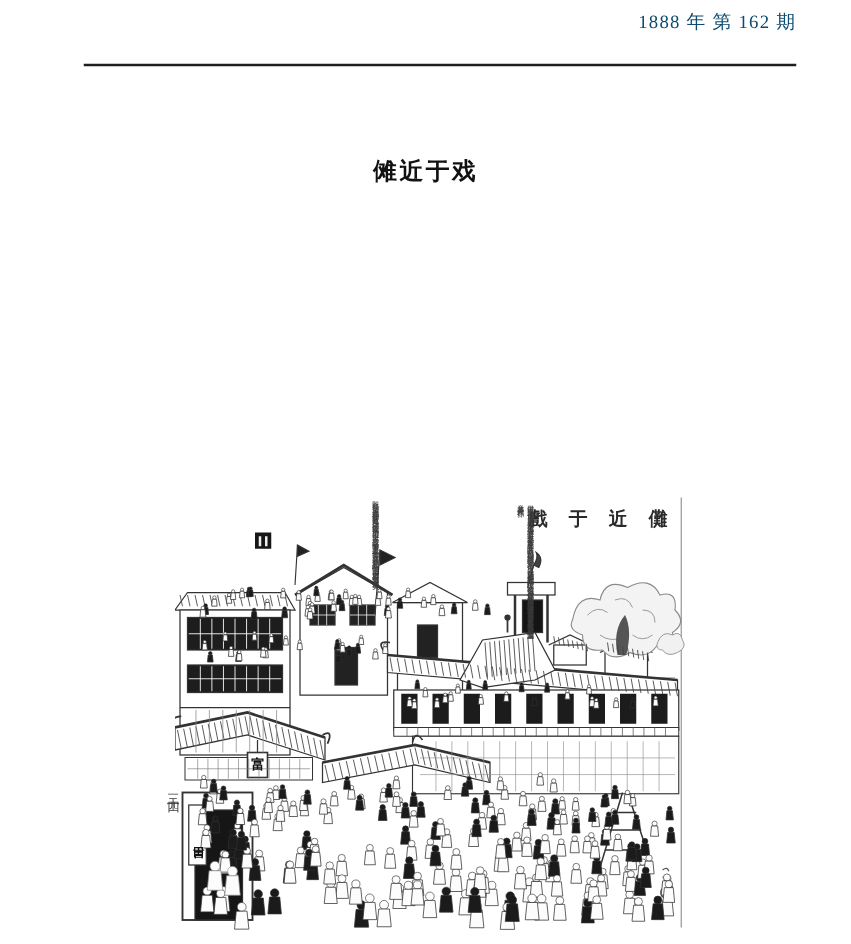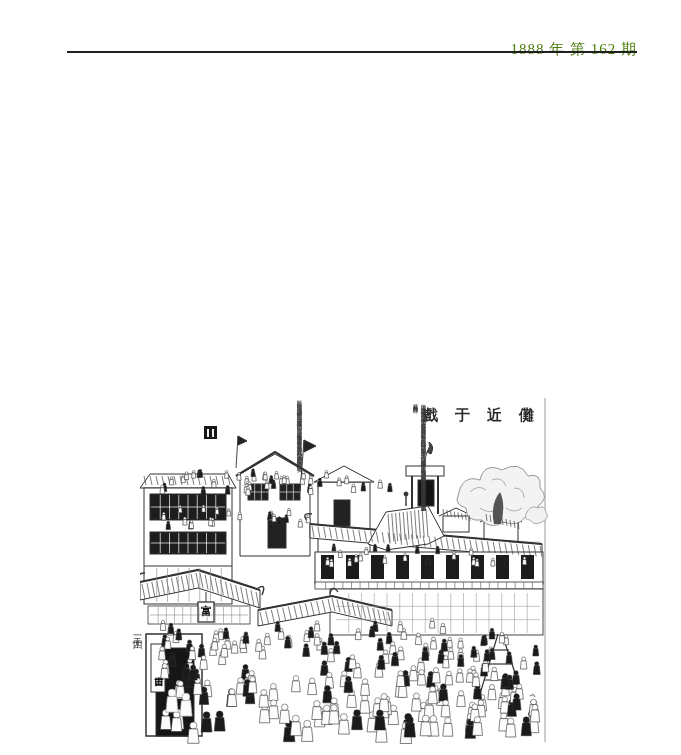--- a/index.html
+++ b/index.html
@@ -1,19 +1,19 @@
 <!DOCTYPE html>
 <html><head>
 <meta charset="utf-8">
 <style>
   html,body{margin:0;padding:0;}
   body{width:681px;height:755px;background:#ffffff;position:relative;overflow:hidden;
        font-family:"Liberation Serif","DejaVu Serif",serif;}
   .page{position:absolute;inset:0;background:#fff;}
-  .issue{position:absolute;top:40px;right:44px;font-size:15px;color:#4d7c0f;letter-spacing:1px;}
+  .issue{position:absolute;top:8px;right:44px;font-size:15px;color:#0c4a6e;letter-spacing:1px;}
   .rule{position:absolute;top:51px;left:67px;width:570px;height:2px;background:#1f1f1f;}
   .title{position:absolute;top:124px;left:0;width:681px;text-align:center;font-size:19px;
          font-weight:700;color:#111;letter-spacing:2px;}
   .bodytext{position:absolute;top:171px;left:66px;width:556px;font-size:15.5px;line-height:28px;
          color:#1f1f1f;text-align:justify;text-indent:2em;letter-spacing:0.5px;}
   .figure{position:absolute;left:140px;top:396px;width:408px;height:349px;overflow:hidden;}
   .figure svg{position:absolute;left:0;top:0;}
   .figtitle{position:absolute;top:10px;right:14px;display:flex;gap:17px;font-size:15px;
          color:#2a2a2a;font-weight:600;}
   .vtext{writing-mode:vertical-rl;text-orientation:upright;position:absolute;overflow:hidden;
@@ -31,20 +31,21 @@
         font-size:10px;letter-spacing:3px;color:#3c3c3c;}
 </style>
 </head>
 <body>
 
 <div class="page">
 
   <div class="issue">1888 年 第 162 期</div>
   <div class="rule"></div>
 
+  <div class="title">傩近于戏</div>
 
   <div class="pagenum">三十四</div>
 
   <div class="figure">
     <svg id="engraving" width="408" height="349" viewBox="0 0 408 349">
 
       <line x1="405" y1="2" x2="405" y2="346" stroke="#9a9a9a" stroke-width="1"></line>
 
       <g stroke="#333" fill="#fff" stroke-width="1">
 

